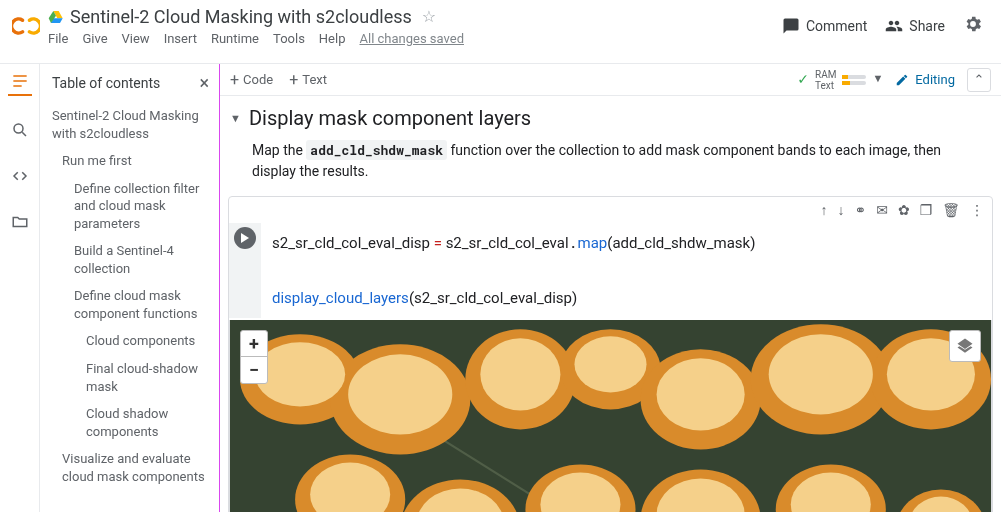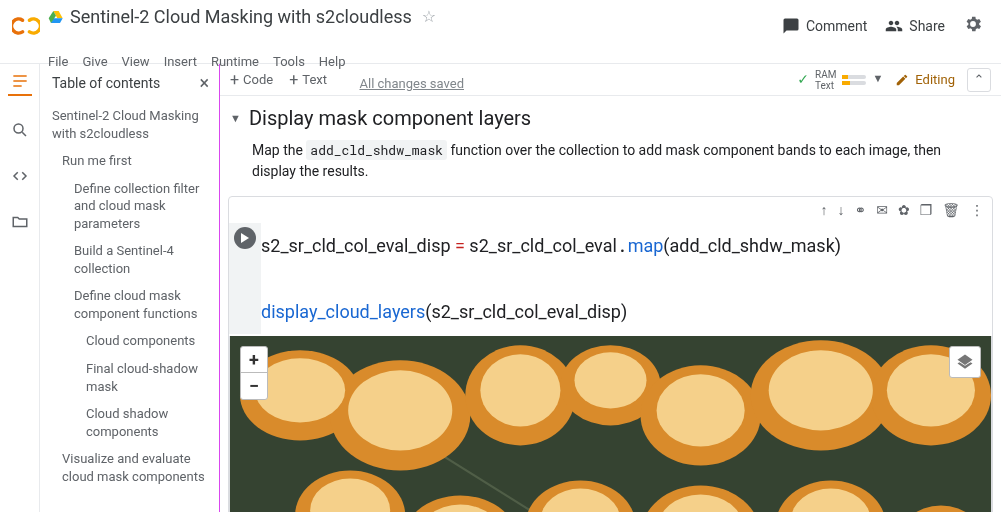--- a/index.html
+++ b/index.html
@@ -9,21 +9,21 @@
 .hdr { height: 64px; border-bottom: 1px solid #e8eaed; display: flex; align-items: flex-start; padding: 6px 8px 0 8px; }
 .logo-box { width: 36px; height: 36px; display: flex; align-items: center; justify-content: center; margin-top: 2px; margin-right: 4px; }
 .logo-box svg { width: 28px; height: 28px; }
 .hdr-main { flex: 1; min-width: 0; }
 .title-row { display: flex; align-items: center; gap: 6px; }
 .drive-icon { width: 16px; height: 16px; }
 .doc-title { font-size: 18px; color: #3c4043; }
 .star-icon { color: #9aa0a6; margin-left: 4px; }
 .menu-row { display: flex; gap: 14px; align-items: center; font-size: 13px; margin-top: 4px; color: #5f6368; }
 .menu-row span { cursor: pointer; }
-.saved { color: #80868b; text-decoration: underline; margin-top: 45px; }
+.saved { color: #80868b; text-decoration: underline; }
 .hdr-right { display: flex; align-items: center; gap: 18px; padding-right: 10px; margin-top: 8px; color: #3c4043; }
 .hdr-btn { display: flex; align-items: center; gap: 6px; font-size: 14px; cursor: pointer; }
 .gear-icon svg { width: 20px; height: 20px; color: #5f6368; }
 
 
 .body { display: flex; height: calc(100% - 64px); }
 .rail { width: 40px; border-right: 1px solid #e8eaed; display: flex; flex-direction: column; align-items: center; padding-top: 8px; gap: 22px; }
 .rail-item { width: 24px; height: 24px; display: flex; align-items: center; justify-content: center; color: #5f6368; cursor: pointer; }
 .rail-item.active { border-bottom: 2px solid #e8710a; padding-bottom: 4px; }
 .rail-item.active svg { color: #e8710a; }
@@ -44,38 +44,38 @@
 .toolbar { height: 32px; border-bottom: 1px solid #e8eaed; display: flex; align-items: center; padding: 0 10px; font-size: 13px; color: #5f6368; gap: 16px; }
 .tb-btn { display: flex; align-items: center; gap: 4px; cursor: pointer; }
 .tb-btn .plus { font-size: 16px; color: #5f6368; }
 .tb-right { margin-left: auto; display: flex; align-items: center; gap: 12px; }
 .conn { display: flex; align-items: center; gap: 6px; font-size: 10px; line-height: 1.1; color: #5f6368; }
 .conn-check { color: #34a853; font-size: 14px; }
 .conn-labels { display: flex; flex-direction: column; align-items: flex-start; }
 .conn-bars { display: flex; flex-direction: column; gap: 2px; }
 .bar { width: 24px; height: 4px; background: #dadce0; border-radius: 2px; position: relative; }
 .bar-fill { position: absolute; left: 0; top: 0; bottom: 0; background: #f9ab00; }
-.edit-btn { display: flex; align-items: center; gap: 6px; cursor: pointer; color: #a16207; }
+.edit-btn { display: flex; align-items: center; gap: 6px; cursor: pointer; color: #0369a1; }
 .caret-box { width: 24px; height: 24px; border: 1px solid #dadce0; border-radius: 3px; display: flex; align-items: center; justify-content: center; cursor: pointer; }
 
 .notebook { flex: 1; overflow: auto; padding: 10px 0 0 4px; }
 .section-h { display: flex; align-items: center; gap: 8px; padding: 0 10px 8px 6px; }
 .section-h .tri { font-size: 11px; color: #5f6368; }
 .section-h h2 { font-size: 20px; font-weight: 400; color: #202124; }
 .para { font-size: 14px; color: #202124; padding: 2px 14px 10px 28px; line-height: 1.5; }
-.para code { font-family: "Roboto Mono", Consolas, monospace; font-size: 13px; background: #f1f3f4; padding: 1px 4px; border-radius: 3px; }
+.para code { font-family: "Roboto Mono", Consolas, monospace; font-size: 13px; background: #f1f3f4; padding: 1px 4px; border-radius: 3px; font-weight: bold; }
 
 .cell { margin: 4px 8px 4px 4px; border: 1px solid #dadce0; border-radius: 4px; }
 .cell-bar { height: 26px; display: flex; justify-content: flex-end; align-items: center; gap: 10px; padding-right: 8px; color: #5f6368; font-size: 14px; border-bottom: 1px solid transparent; }
 .cell-bar span { cursor: pointer; }
 .cell-body { display: flex; }
 .gutter { width: 32px; background: #f1f3f4; display: flex; align-items: flex-start; justify-content: center; padding-top: 4px; }
 .run { width: 22px; height: 22px; border-radius: 50%; background: #5f6368; display: flex; align-items: center; justify-content: center; cursor: pointer; }
 .run svg { width: 10px; height: 10px; fill: #fff; }
-.code { flex: 1; font-family: "Roboto Mono", Consolas, monospace; font-size: 18px; padding: 6px 0; line-height: 1.8; white-space: pre; color: #202124; }
+.code { flex: 1; font-family: "Roboto Mono", Consolas, monospace; font-size: 15px; padding: 6px 11px; line-height: 1.8; white-space: pre; color: #202124; }
 .code .fn { color: #1967d2; }
 .code .op { color: #c5221f; }
 
 .output { position: relative; margin: 2px 0 0 0; }
 .map { position: relative; width: 100%; height: 320px; background: #2b3a2b; overflow: hidden; border: 1px solid #dadce0; border-top: none; }
 .zoom { position: absolute; left: 10px; top: 10px; width: 28px; background: #fff; border: 1px solid #bbb; border-radius: 3px; font-size: 18px; font-weight: 700; text-align: center; color: #333; }
 .zoom div { height: 26px; line-height: 26px; cursor: pointer; }
 .zoom div:first-child { border-bottom: 1px solid #bbb; }
 .layer-ctl { position: absolute; right: 10px; top: 10px; width: 32px; height: 32px; background: #fff; border: 1px solid #bbb; border-radius: 3px; display: flex; align-items: center; justify-content: center; cursor: pointer; color: #777; }
 </style>

